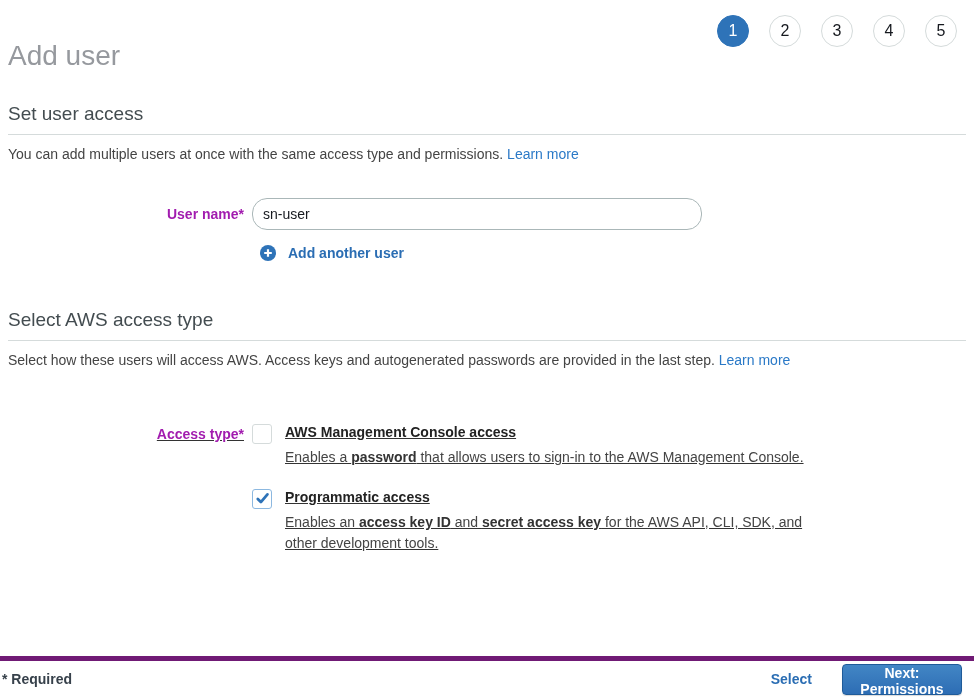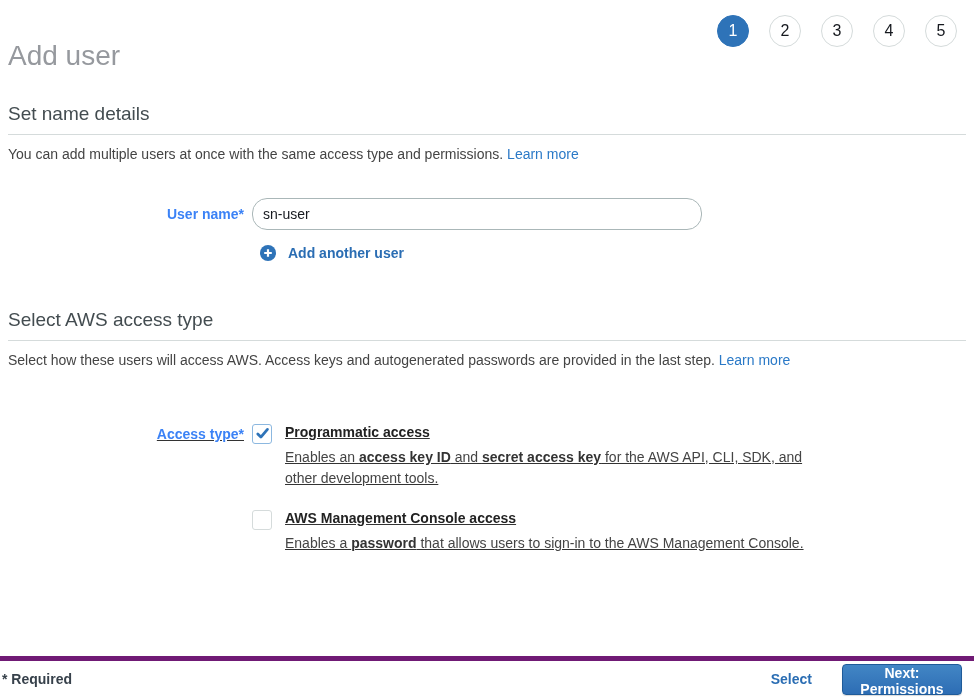--- a/index.html
+++ b/index.html
@@ -17,21 +17,21 @@
 
   
   .section-heading { margin:31px 8px 0 8px; font-size:19px; font-weight:400; color:#434c50;
     padding-bottom:9px; border-bottom:1px solid #d5dbdb; }
   .section-desc { margin:11px 8px 0 8px; font-size:14px; color:#444; }
   a, .link { color:#2a79c7; text-decoration:none; cursor:pointer; }
 
   
   .form-row { display:flex; align-items:flex-start; }
   .row-username { margin-top:36px; }
-  .label-col { width:244px; text-align:right; font-weight:bold; color:#3b82f6; flex:none; }
+  .label-col { width:244px; text-align:right; font-weight:bold; color:#a21caf; flex:none; }
   .row-username .label-col { padding-top:8px; }
   .text-input { margin-left:8px; width:450px; height:32px; border:1px solid #aab7b8; border-radius:15px;
     padding:0 10px; font-size:14px; color:#16191f; font-family:"Liberation Sans", sans-serif; background:#fff; outline:none; }
   .add-user-row { margin-top:15px; margin-left:260px; display:flex; align-items:center; gap:12px; cursor:pointer; }
   .add-user-row .icon { display:flex; align-items:center; }
   .add-user-row span.txt { font-weight:bold; color:#2a6db3; font-size:14px; }
 
   .row-access { margin-top:56px;text-decoration:underline; }
   .row-access .label-col { padding-top:2px; }
   .options { margin-left:8px; }
@@ -64,21 +64,21 @@
     <h1 class="page-title">Add user</h1>
     <div class="steps">
       <div class="step active">1</div>
       <div class="step">2</div>
       <div class="step">3</div>
       <div class="step">4</div>
       <div class="step">5</div>
     </div>
   </div>
 
-  <h2 class="section-heading">Set name details</h2>
+  <h2 class="section-heading">Set user access</h2>
   <p class="section-desc">
     <span>You can add multiple users at once with the same access type and permissions.</span>
     <a class="link">Learn more</a>
   </p>
 
   <div class="form-row row-username">
     <div class="label-col">User name*</div>
     <input class="text-input" type="text" value="sn-user" style="">
   </div>
 
@@ -96,39 +96,39 @@
   <p class="section-desc">
     <span>Select how these users will access AWS. Access keys and autogenerated passwords are provided in the last step.</span>
     <a class="link">Learn more</a>
   </p>
 
   <div class="form-row row-access">
     <div class="label-col">Access type*</div>
     <div class="options">
 
       <div class="option">
+        <span class="checkbox"></span>
+        <div class="opt-body">
+          <div class="opt-title">AWS Management Console access</div>
+          <div class="opt-desc">
+            <span>Enables a </span><span class="b">password</span><span> that allows users to sign-in to the AWS Management Console.</span>
+          </div>
+        </div>
+      </div>
+
+      <div class="option">
         <span class="checkbox checked">
           <svg width="15" height="15" viewBox="0 0 14 14">
             <path d="M2.6 7.4 L5.5 10.3 L11.6 3.2" stroke="#2e73b8" stroke-width="2.6" fill="none" stroke-linecap="round" stroke-linejoin="round"></path>
           </svg>
         </span>
         <div class="opt-body">
           <div class="opt-title">Programmatic access</div>
           <div class="opt-desc">
             <span>Enables an </span><span class="b">access key ID</span><span> and </span><span class="b">secret access key</span><span> for the AWS API, CLI, SDK, and other development tools.</span>
-          </div>
-        </div>
-      </div>
-
-      <div class="option">
-        <span class="checkbox"></span>
-        <div class="opt-body">
-          <div class="opt-title">AWS Management Console access</div>
-          <div class="opt-desc">
-            <span>Enables a </span><span class="b">password</span><span> that allows users to sign-in to the AWS Management Console.</span>
           </div>
         </div>
       </div>
 
     </div>
   </div>
 
   <div class="footer">
     <div class="required">
       <span class="star">*</span>

